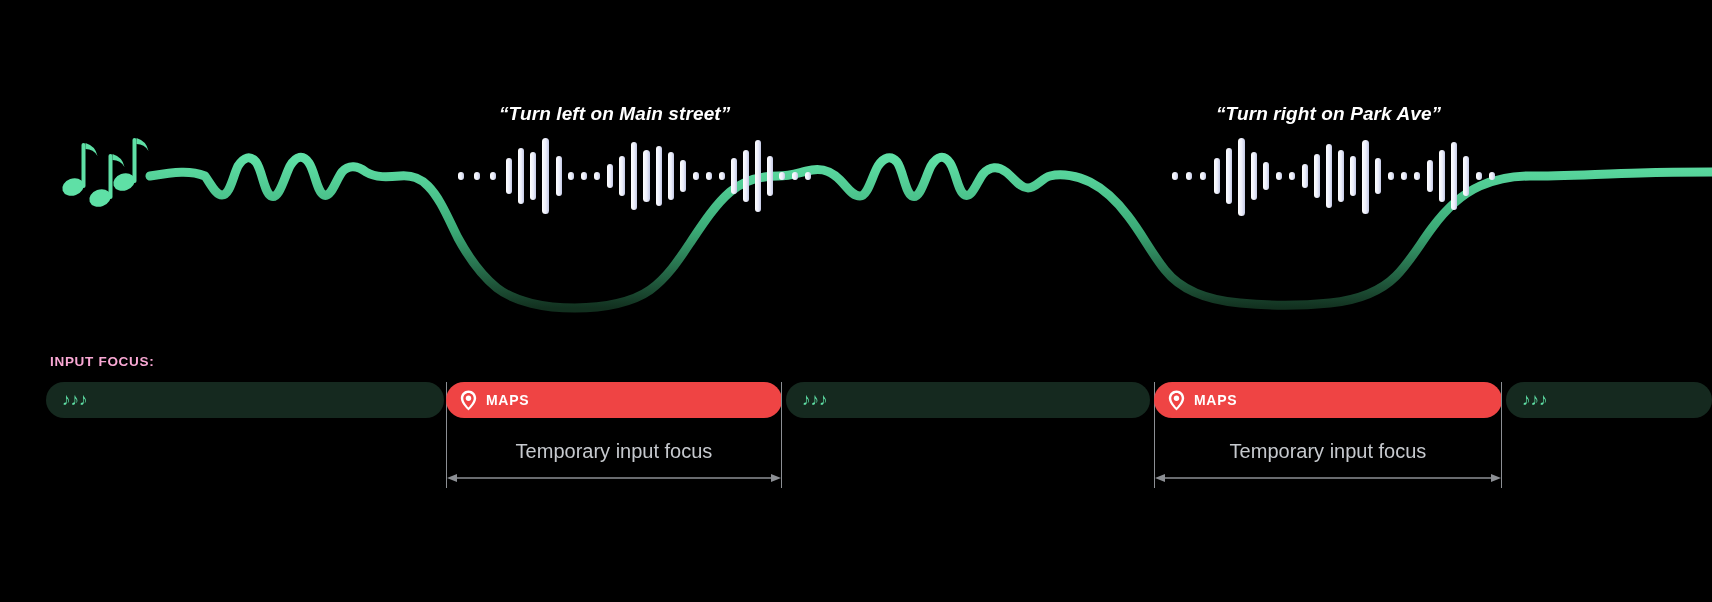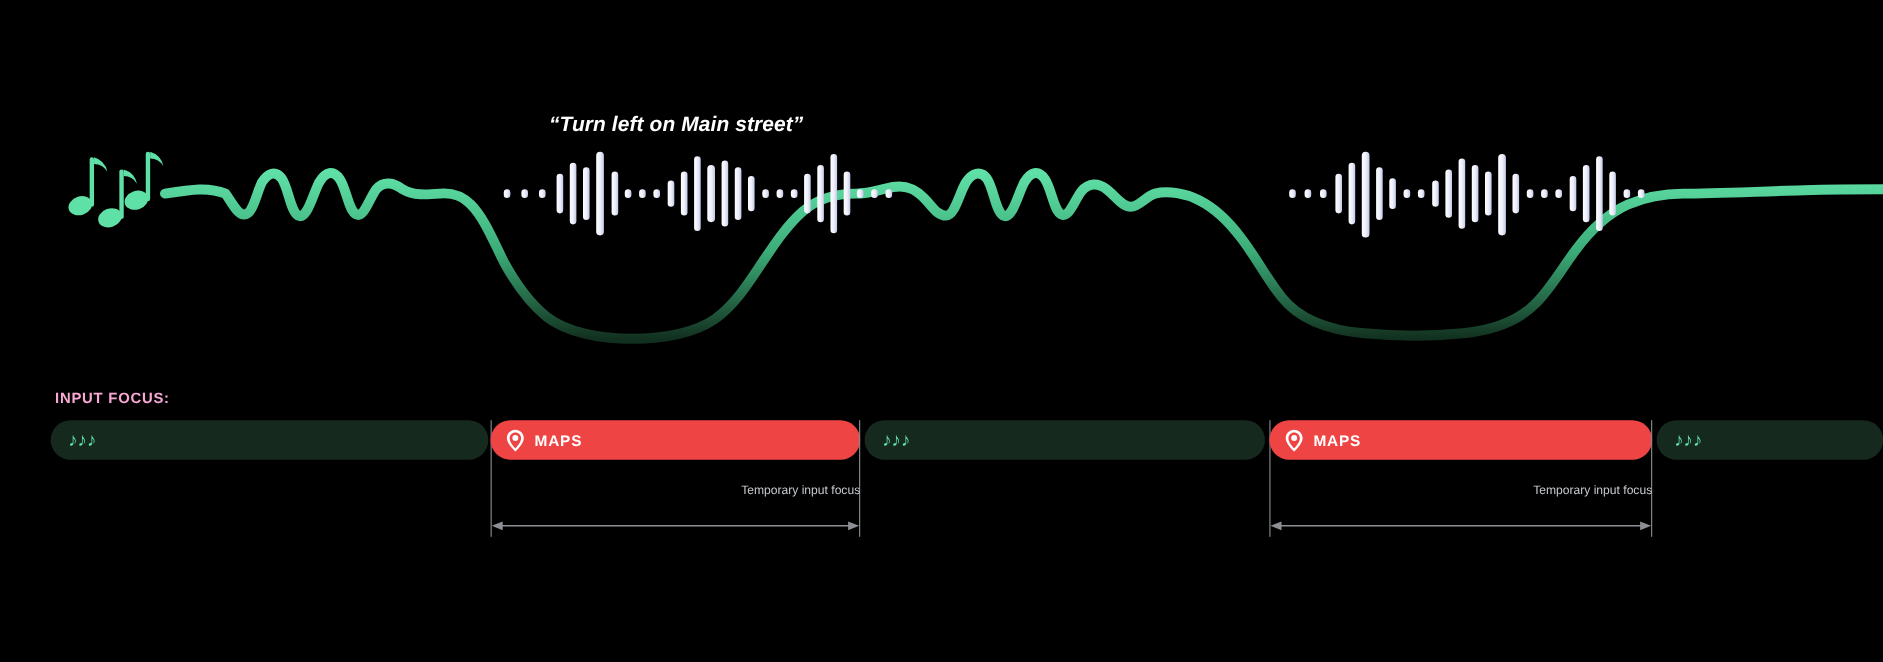--- a/index.html
+++ b/index.html
@@ -49,22 +49,22 @@
   }
   .pill .pin{display:inline-flex;align-items:center;}
   .pill .maps-label{
     margin-left:9px;font-size:14px;font-weight:bold;
     letter-spacing:.7px;color:#ffffff;
   }
 
   .divider{position:absolute;width:1.4px;background:#8c8f94;top:0;}
 
   .seg-note{
-    position:absolute;font-size:11px;color:#c6c9ce;
-    white-space:nowrap;text-align:right;
+    position:absolute;font-size:20px;color:#c6c9ce;
+    white-space:nowrap;text-align:center;
   }
   .arrow-svg{position:absolute;}
 </style>
 </head>
 <body>
 
 <div class="stage">
 
   <div class="wave-area">
     <svg class="wave-svg" width="1712" height="330" viewBox="0 0 1712 330">
@@ -193,20 +193,21 @@
         <rect x="1427" y="160" width="6" height="32" rx="3"></rect>
         <rect x="1439" y="150" width="6" height="52" rx="3"></rect>
         <rect x="1451" y="142" width="6" height="68" rx="3"></rect>
         <rect x="1463" y="156" width="6" height="40" rx="3"></rect>
         <rect x="1476" y="172" width="6" height="8" rx="3"></rect>
         <rect x="1489" y="172" width="6" height="8" rx="3"></rect>
       </g>
     </svg>
 
     <div class="caption" id="caption-0">“Turn left on Main street”</div>
+    <div class="caption" id="caption-1">“Turn right on Park Ave”</div>
   </div>
 
   <div class="focus-label">INPUT FOCUS:</div>
 
   <div class="track">
 
     <div class="pill music" style="left:46px;top:0;width:398px;">
       <span class="notes">♪♪♪</span>
     </div>
 

